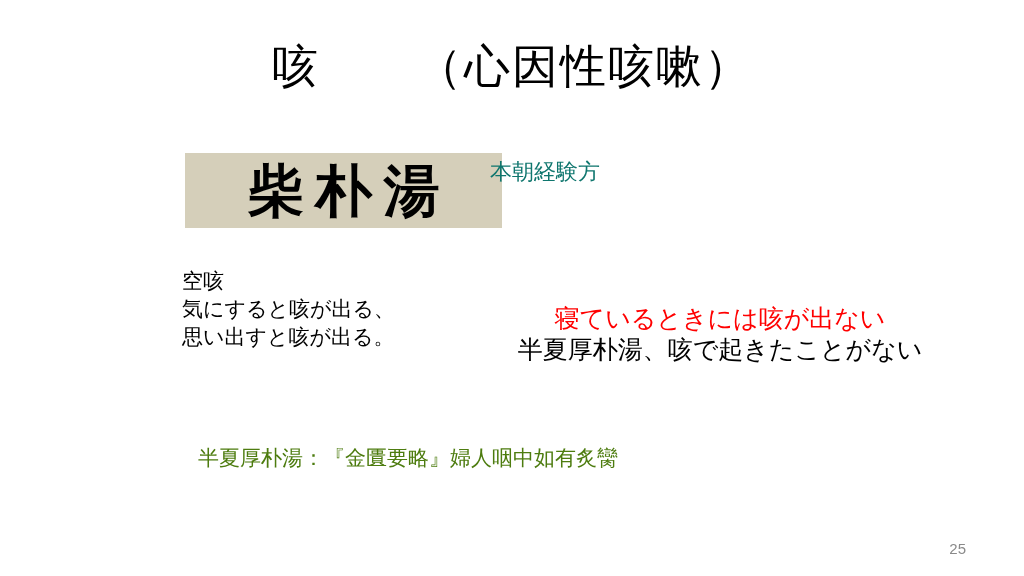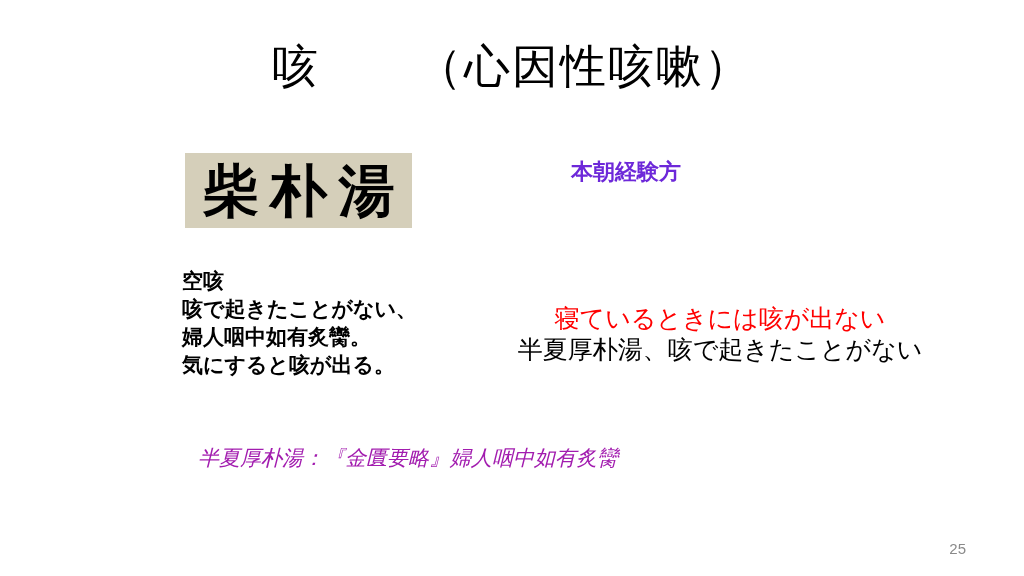--- a/index.html
+++ b/index.html
@@ -26,52 +26,51 @@
     font-size: 46px;
     font-weight: 300;
     letter-spacing: 2px;
     color: #000000;
     white-space: pre;
   }
   .formula-box {
     position: absolute;
     left: 185px;
     top: 153px;
-    width: 227px;
+    width: 317px;
     height: 75px;
     background: #D5CFBA;
     display: flex;
     align-items: center;
     justify-content: center;
   }
   .formula-box .formula-label {
     font-size: 56px;
     font-weight: 700;
     letter-spacing: 12px;
     text-indent: 12px;
     line-height: 1;
     color: #000000;
   }
   .composition {
     position: absolute;
     left: 490px;
     top: 156px;
     width: 272px;
-    text-align: center;
     font-size: 22px;
-    font-weight: 700;
+    font-weight: 400;
     line-height: 31px;
-    color: #6d28d9;
+    color: #0f766e;
   }
   .symptoms {
     position: absolute;
     left: 182px;
     top: 267px;
     font-size: 21px;
-    font-weight: 700;
+    font-weight: 400;
     line-height: 28px;
     color: #000000;
   }
   .keypoint {
     position: absolute;
     left: 503px;
     top: 303px;
     width: 434px;
     text-align: center;
     line-height: 31px;
@@ -85,22 +84,21 @@
     font-weight: 500;
     color: #000000;
   }
   .references {
     position: absolute;
     left: 198px;
     top: 443px;
     font-size: 21px;
     font-weight: 500;
     line-height: 30px;
-    color: #a21caf;
-    font-style: italic;
+    color: #4d7c0f;
   }
   .page-number {
     position: absolute;
     top: 540px;
     right: 58px;
     font-size: 15px;
   }
 </style>
 </head>
 <body>
@@ -112,23 +110,22 @@
   <div class="formula-box" style="background: rgb(213, 207, 186);">
     <span class="formula-label">柴朴湯</span>
   </div>
 
   <div class="composition">
     <div>本朝経験方</div>
   </div>
 
   <div class="symptoms">
     <div>空咳</div>
-    <div>咳で起きたことがない、</div>
-    <div>婦人咽中如有炙臠。</div>
-    <div>気にすると咳が出る。</div>
+    <div>気にすると咳が出る、</div>
+    <div>思い出すと咳が出る。</div>
   </div>
 
   <div class="keypoint">
     <div class="keypoint-red" style="color: rgb(255, 0, 0);">寝ているときには咳が出ない</div>
     <div class="keypoint-black">半夏厚朴湯、咳で起きたことがない</div>
   </div>
 
   <div class="references">
     <div>半夏厚朴湯：『金匱要略』婦人咽中如有炙臠</div>
   </div>

